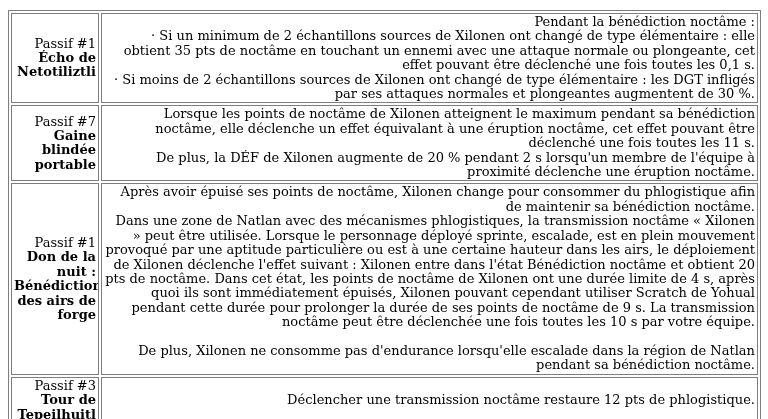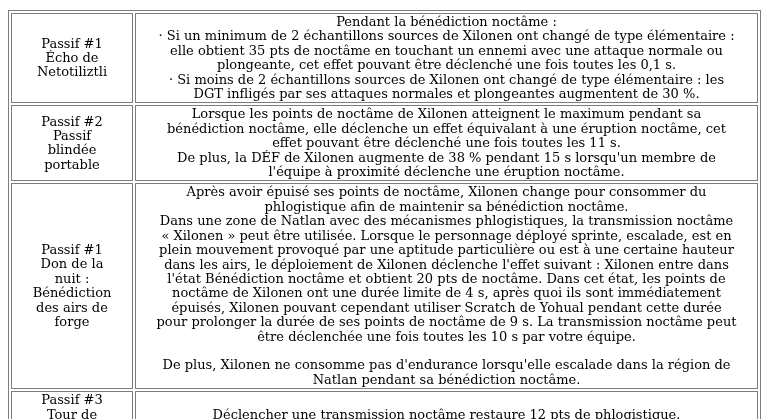--- a/index.html
+++ b/index.html
@@ -18,34 +18,34 @@
   table.passives {
     border-collapse: separate;
     border-spacing: 2px;
     border: 1px solid #7d7d7d;
     width: 753px;
     margin: 10px 0 0 8px;
     table-layout: fixed;
   }
   table.passives td {
     border: 1px solid #7d7d7d;
-    text-align: center;
+    text-align: right;
     vertical-align: middle;
-    padding: 1px 19px;
+    padding: 1px 2px;
     line-height: 14.4px;
     overflow: hidden;
   }
   td.label-cell {
     width: 82px;
   }
   td.desc-cell {
     width: auto;
   }
   .passive-name {
-    font-weight: normal;
+    font-weight: bold;
   }
   .para { margin: 0; }
   .para:empty { height: 14.4px; }
   
   tr:nth-child(1) td { height: 84px; }
   tr:nth-child(2) td { height: 68px; }
   tr:nth-child(3) td { height: 181px; }
   tr:nth-child(4) td { height: 43px; }
 </style>
 </head>
@@ -60,26 +60,26 @@
     </td>
     <td class="desc-cell">
           <div class="para">Pendant la bénédiction noctâme :</div>
           <div class="para">· Si un minimum de 2 échantillons sources de Xilonen ont changé de type élémentaire : elle obtient 35 pts de noctâme en touchant un ennemi avec une attaque normale ou plongeante, cet effet pouvant être déclenché une fois toutes les 0,1 s.</div>
           <div class="para">· Si moins de 2 échantillons sources de Xilonen ont changé de type élémentaire : les DGT infligés par ses attaques normales et plongeantes augmentent de 30 %.</div>
         </td>
   </tr>
 
   <tr>
     <td class="label-cell">
-      <div>Passif #2</div>
-      <div class="passive-name">Passif blindée portable</div>
+      <div>Passif #7</div>
+      <div class="passive-name">Gaine blindée portable</div>
     </td>
     <td class="desc-cell">
           <div class="para">Lorsque les points de noctâme de Xilonen atteignent le maximum pendant sa bénédiction noctâme, elle déclenche un effet équivalant à une éruption noctâme, cet effet pouvant être déclenché une fois toutes les 11 s.</div>
-          <div class="para">De plus, la DÉF de Xilonen augmente de 38 % pendant 15 s lorsqu'un membre de l'équipe à proximité déclenche une éruption noctâme.</div>
+          <div class="para">De plus, la DÉF de Xilonen augmente de 20 % pendant 2 s lorsqu'un membre de l'équipe à proximité déclenche une éruption noctâme.</div>
         </td>
   </tr>
 
   <tr>
     <td class="label-cell">
       <div>Passif #1</div>
       <div class="passive-name">Don de la nuit : Bénédiction des airs de forge</div>
     </td>
     <td class="desc-cell">
           <div class="para">Après avoir épuisé ses points de noctâme, Xilonen change pour consommer du phlogistique afin de maintenir sa bénédiction noctâme.</div>

